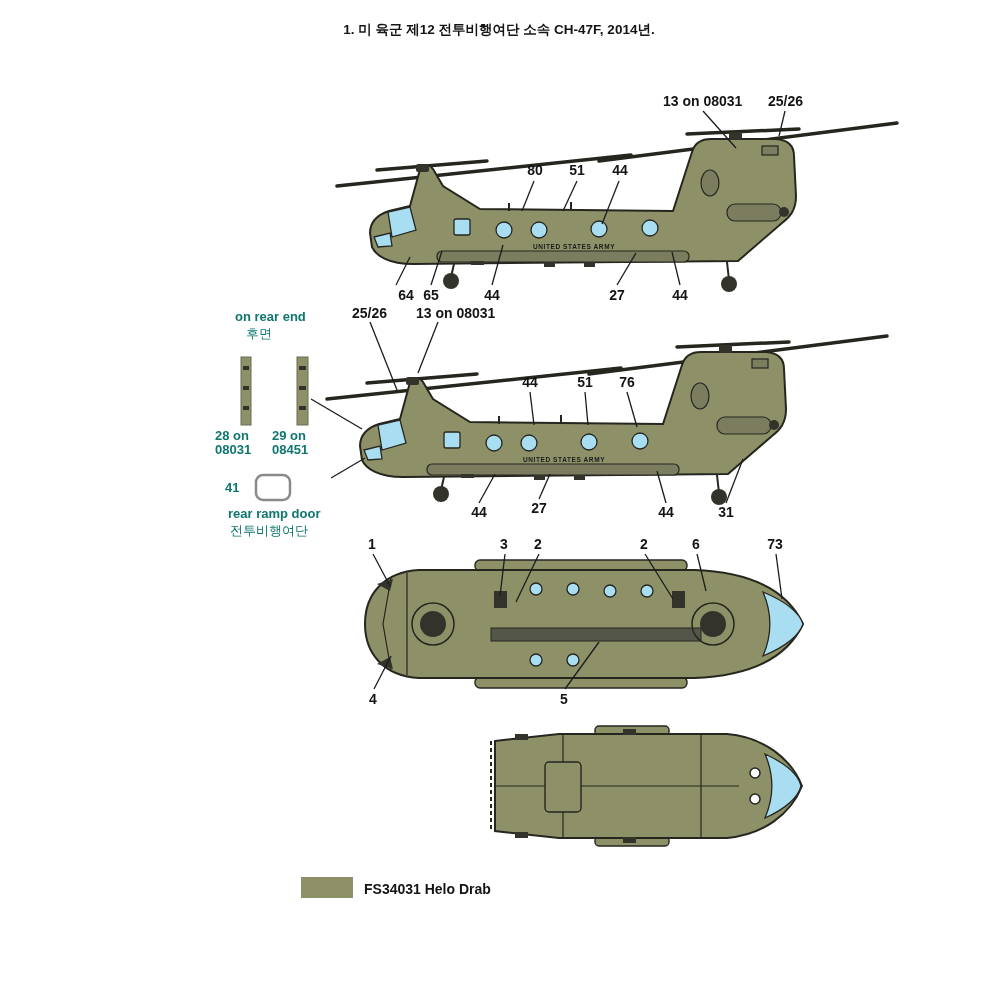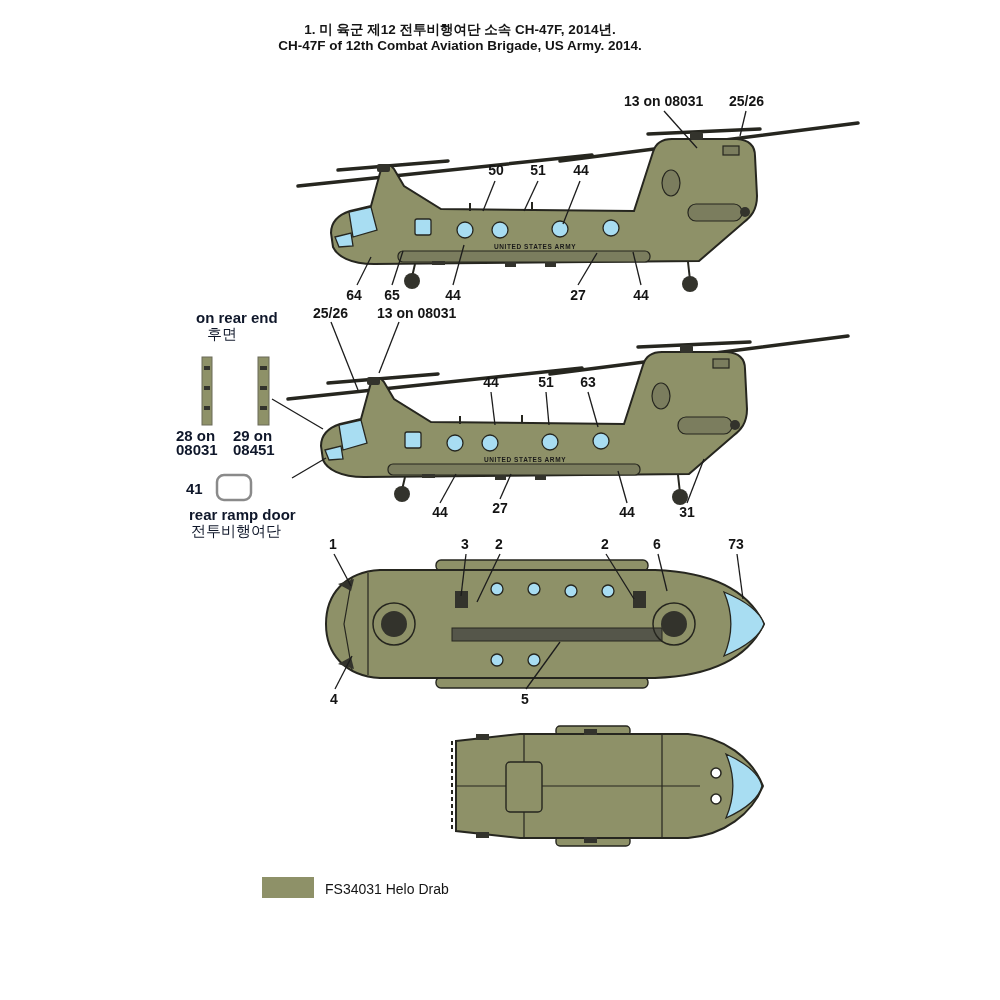--- a/index.html
+++ b/index.html
@@ -1,28 +1,28 @@
 <!DOCTYPE html>
 <html style="--helo-drab: #8e9168; --helo-dark: #7b7d5e; --window-blue: #a8ddf2; --line: #26261f; --dark-part: #33332c;"><head>
 <meta charset="utf-8">
 <style>
   html,body{margin:0;padding:0;background:#fff;}
   .page{
     position:relative;width:908px;height:1000px;background:#fff;overflow:hidden;
-    font-family:"Liberation Sans",sans-serif;color:#141414;
+    font-family:"Liberation Sans",sans-serif;color:#141414;margin-left:39px;
   }
   .title{position:absolute;left:140px;top:22px;width:640px;text-align:center;
     font-size:13.5px;font-weight:bold;line-height:16px;}
   .art{position:absolute;left:0;top:0;}
   .co{position:absolute;font-size:14px;font-weight:bold;white-space:nowrap;color:#141414;}
   .ctr{transform:translateX(-50%);}
-  .side-label{position:absolute;font-size:15px;white-space:nowrap;color:#0f172a;}
+  .side-label{position:absolute;font-size:13px;white-space:nowrap;color:#0f766e;}
   .bold{font-weight:bold;}
   .two-line{text-align:left;line-height:14px;}
-  .legend-label{position:absolute;font-size:14px;font-weight:400;color:#141414;}
+  .legend-label{position:absolute;font-size:14px;font-weight:700;color:#141414;}
 
   
   .hull{fill:var(--helo-drab,#8e9168);stroke:var(--line,#26261f);stroke-width:2;}
   .hull-thin{fill:var(--helo-drab,#8e9168);stroke:var(--line,#26261f);stroke-width:1.4;}
   .glass{fill:var(--window-blue,#a8ddf2);stroke:var(--line,#26261f);stroke-width:1.3;}
   .shade{fill:var(--helo-dark,#7b7d5e);stroke:var(--line,#26261f);stroke-width:1.2;}
   .dark{fill:var(--dark-part,#33332c);stroke:none;}
   .dark2{fill:#55564a;stroke:var(--line,#26261f);stroke-width:1;}
   .blade{stroke:var(--line,#26261f);stroke-width:3.5;stroke-linecap:round;fill:none;}
   .strut{stroke:var(--line,#26261f);stroke-width:2;fill:none;}
@@ -36,21 +36,20 @@
   .swatch-rect{fill:var(--helo-drab,#8e9168);}
   .fus{font:bold 6.5px "Liberation Sans",sans-serif;fill:#1a1a1a;letter-spacing:.6px;}
 </style>
 </head>
 <body>
 
 <div class="page">
 
   <div class="title">
     <div>1. 미 육군 제12 전투비행여단 소속 CH-47F, 2014년.</div>
-    <div>CH-47F of 12th Combat Aviation Brigade, US Army. 2014.</div>
   </div>
 
   <svg class="art" width="1000" height="1000" viewBox="0 0 1000 1000">
     <defs>
       <g id="heli-side">
         <path class="blade" d="M560,161 L858,123"></path>
         <path class="blade" d="M648,134 L760,129"></path>
         <path class="blade" d="M298,186 L592,155"></path>
         <path class="blade" d="M338,170 L448,161"></path>
         <path class="hull" d="M331,233 C331,222 338,215 350,211 L371,206 L380,173 C383,164 390,163 394,169 L404,186 L441,209 L634,211 L653,152 C656,142 664,139 672,139 L737,139 C750,140 755,147 755,156 L757,196 C757,210 751,217 743,223 L699,261 L374,264 C350,264 337,256 333,247 Z"></path>
@@ -173,34 +172,34 @@
       <line x1="737" y1="554" x2="743" y2="599"></line>
       <line x1="335" y1="689" x2="352" y2="656"></line>
       <line x1="526" y1="689" x2="560" y2="642"></line>
     </g>
 
     <rect class="swatch-rect" x="262" y="877" width="52" height="21"></rect>
   </svg>
 
   <div class="co" style="left:624px;top:93px;">13 on 08031</div>
   <div class="co" style="left:729px;top:93px;">25/26</div>
-  <div class="co ctr" style="left:496px;top:162px;">50</div>
+  <div class="co ctr" style="left:496px;top:162px;">80</div>
   <div class="co ctr" style="left:538px;top:162px;">51</div>
   <div class="co ctr" style="left:581px;top:162px;">44</div>
-  <div class="co ctr" style="left:354px;top:287px;">64</div>
+  <div class="co ctr" style="left:367px;top:287px;">64</div>
   <div class="co ctr" style="left:392px;top:287px;">65</div>
   <div class="co ctr" style="left:453px;top:287px;">44</div>
   <div class="co ctr" style="left:578px;top:287px;">27</div>
   <div class="co ctr" style="left:641px;top:287px;">44</div>
 
   <div class="co" style="left:313px;top:305px;">25/26</div>
   <div class="co" style="left:377px;top:305px;">13 on 08031</div>
   <div class="co ctr" style="left:491px;top:374px;">44</div>
   <div class="co ctr" style="left:546px;top:374px;">51</div>
-  <div class="co ctr" style="left:588px;top:374px;">63</div>
+  <div class="co ctr" style="left:588px;top:374px;">76</div>
   <div class="co ctr" style="left:440px;top:504px;">44</div>
   <div class="co ctr" style="left:500px;top:500px;">27</div>
   <div class="co ctr" style="left:627px;top:504px;">44</div>
   <div class="co ctr" style="left:687px;top:504px;">31</div>
 
   <div class="co ctr" style="left:333px;top:536px;">1</div>
   <div class="co ctr" style="left:465px;top:536px;">3</div>
   <div class="co ctr" style="left:499px;top:536px;">2</div>
   <div class="co ctr" style="left:605px;top:536px;">2</div>
   <div class="co ctr" style="left:657px;top:536px;">6</div>

